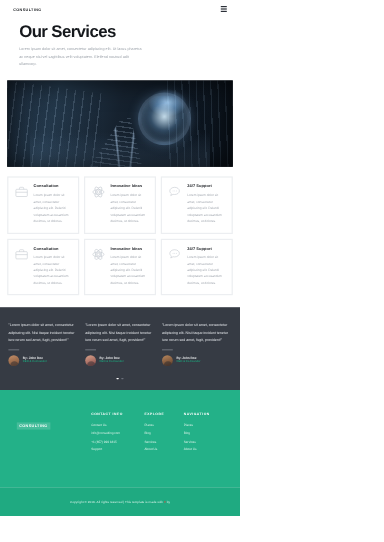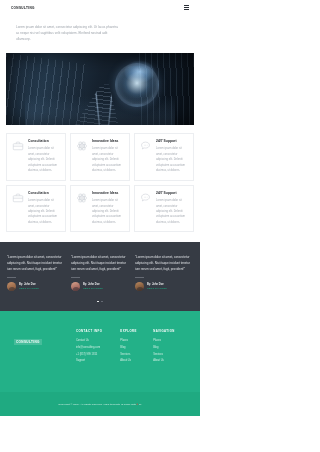--- a/index.html
+++ b/index.html
@@ -188,20 +188,21 @@
 <div class="topbar">
   <div class="brand">CONSULTING</div>
   <div class="burger">
     <i></i>
     <i></i>
     <i></i>
   </div>
 </div>
 
 <div class="hero-head">
+  <div class="hero-title">Our Services</div>
   <div class="hero-sub">Lorem ipsum dolor sit amet, consectetur adipiscing elit. Ut lacus pharetra ac neque nisi vel sagittibus velit voluptatem. Eleifend nostrud adit ullamcorp.</div>
 </div>
 
 <div class="hero-img">
   <div class="sky"></div>
   <div class="wall-l"></div>
   <div class="wall-r"></div>
   <div class="tunnelring"></div>
   <div class="rails"></div>
   <div class="floorglow"></div>

